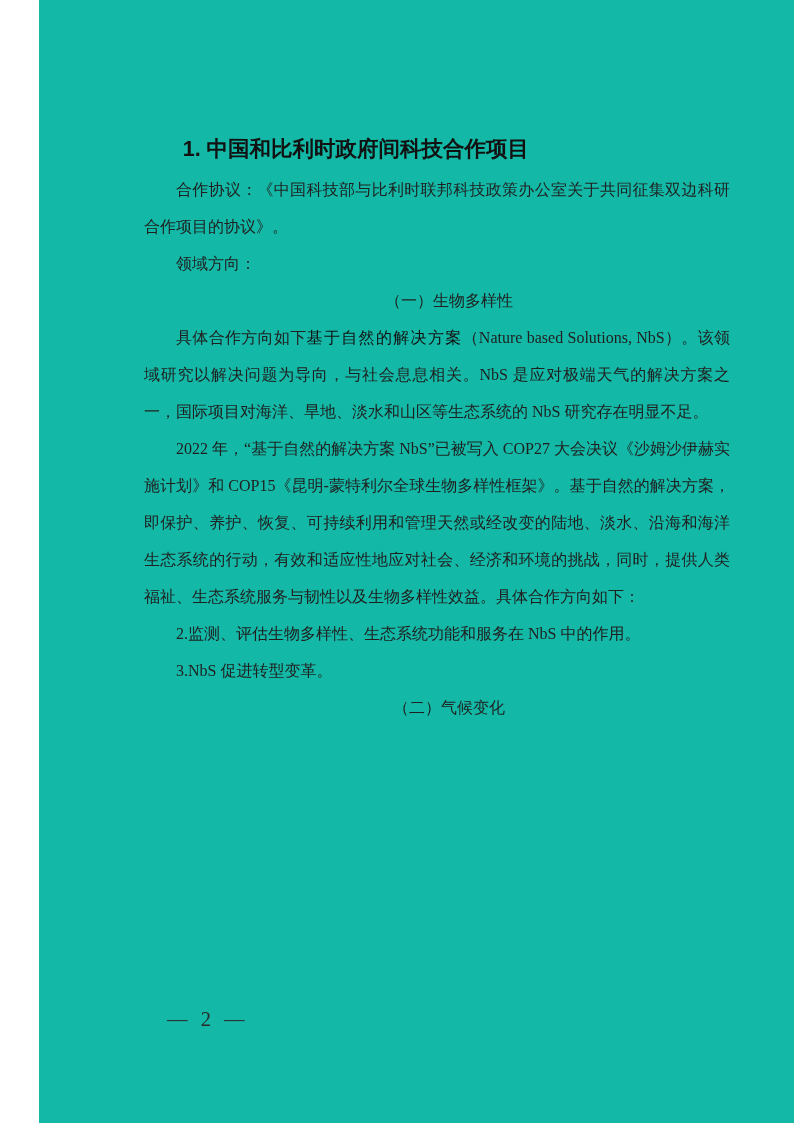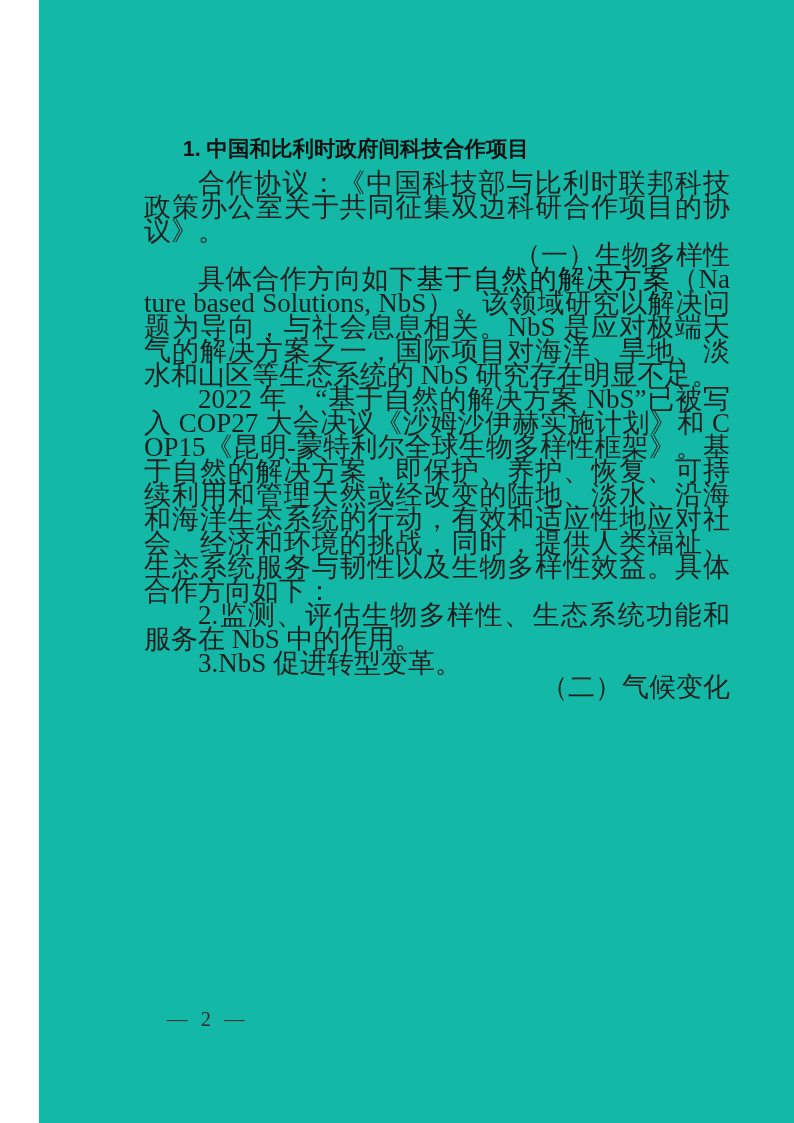--- a/index.html
+++ b/index.html
@@ -28,29 +28,29 @@
     font-family: "Liberation Sans", "DejaVu Sans", sans-serif;
     font-weight: 700;
     font-size: 21.5px;
     line-height: 44px;
     text-indent: 1.8em;
     color: #111111;
     white-space: nowrap;
   }
   .para {
     margin: 0;
-    font-size: 27px;
-    line-height: 24px;
+    font-size: 16px;
+    line-height: 37px;
     text-align: justify;
     text-indent: 2em;
     word-break: break-all;
   }
   .para.section-head {
     text-indent: 1.5em;
-    text-align: right;
+    text-align: center;
   }
   .bold-nbs {
     font-family: "Liberation Sans", "DejaVu Sans", sans-serif;
     font-weight: 400;
     color: #111111;
     letter-spacing: 1px;
   }
   .page-number {
     position: absolute;
     left: 128px;
@@ -64,20 +64,21 @@
 </head>
 <body>
 
 <div class="page">
   <div class="content">
 
     <h1 class="doc-heading">1. 中国和比利时政府间科技合作项目</h1>
 
     <p class="para">合作协议：《中国科技部与比利时联邦科技政策办公室关于共同征集双边科研合作项目的协议》。</p>
 
+    <p class="para">领域方向：</p>
 
     <p class="para section-head">（一）生物多样性</p>
 
     <p class="para"><span>具体合作方向如下</span><span class="bold-nbs">基于自然的解决方案</span><span>（Nature based Solutions, NbS）。该领域研究以解决问题为导向，与社会息息相关。NbS 是应对极端天气的解决方案之一，国际项目对海洋、旱地、淡水和山区等生态系统的 NbS 研究存在明显不足。</span></p>
 
     <p class="para">2022 年，“基于自然的解决方案 NbS”已被写入 COP27 大会决议《沙姆沙伊赫实施计划》和 COP15《昆明-蒙特利尔全球生物多样性框架》。基于自然的解决方案，即保护、养护、恢复、可持续利用和管理天然或经改变的陆地、淡水、沿海和海洋生态系统的行动，有效和适应性地应对社会、经济和环境的挑战，同时，提供人类福祉、生态系统服务与韧性以及生物多样性效益。具体合作方向如下：</p>
 
 
     <p class="para">2.监测、评估生物多样性、生态系统功能和服务在 NbS 中的作用。</p>
 

